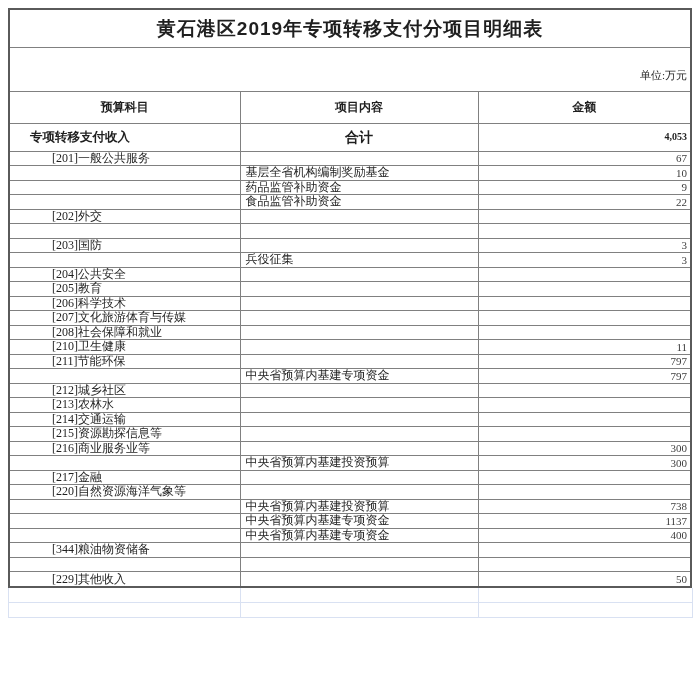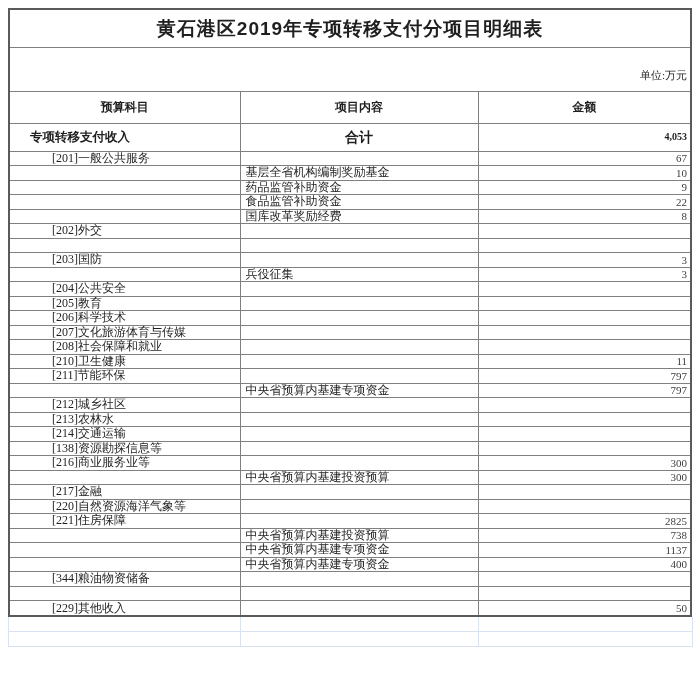--- a/index.html
+++ b/index.html
@@ -104,25 +104,20 @@
     <td class="subj"></td>
     <td class="cont">药品监管补助资金</td>
     <td class="amt">9</td>
   </tr>
             <tr class="body-row">
     <td class="subj"></td>
     <td class="cont">食品监管补助资金</td>
     <td class="amt">22</td>
   </tr>
             <tr class="body-row">
-    <td class="subj"></td>
-    <td class="cont">国库改革奖励经费</td>
-    <td class="amt">8</td>
-  </tr>
-            <tr class="body-row">
     <td class="subj lvl2">[202]外交</td>
     <td class="cont"></td>
     <td class="amt"></td>
   </tr>
             <tr class="body-row">
     <td class="subj"></td>
     <td class="cont"></td>
     <td class="amt"></td>
   </tr>
             <tr class="body-row">
@@ -184,21 +179,21 @@
     <td class="subj lvl2">[213]农林水</td>
     <td class="cont"></td>
     <td class="amt"></td>
   </tr>
             <tr class="body-row">
     <td class="subj lvl2">[214]交通运输</td>
     <td class="cont"></td>
     <td class="amt"></td>
   </tr>
             <tr class="body-row">
-    <td class="subj lvl2">[138]资源勘探信息等</td>
+    <td class="subj lvl2">[215]资源勘探信息等</td>
     <td class="cont"></td>
     <td class="amt"></td>
   </tr>
             <tr class="body-row">
     <td class="subj lvl2">[216]商业服务业等</td>
     <td class="cont"></td>
     <td class="amt">300</td>
   </tr>
             <tr class="body-row">
     <td class="subj"></td>
@@ -207,25 +202,20 @@
   </tr>
             <tr class="body-row">
     <td class="subj lvl2">[217]金融</td>
     <td class="cont"></td>
     <td class="amt"></td>
   </tr>
             <tr class="body-row">
     <td class="subj lvl2">[220]自然资源海洋气象等</td>
     <td class="cont"></td>
     <td class="amt"></td>
-  </tr>
-            <tr class="body-row">
-    <td class="subj lvl2">[221]住房保障</td>
-    <td class="cont"></td>
-    <td class="amt">2825</td>
   </tr>
             <tr class="body-row">
     <td class="subj"></td>
     <td class="cont">中央省预算内基建投资预算</td>
     <td class="amt">738</td>
   </tr>
             <tr class="body-row">
     <td class="subj"></td>
     <td class="cont">中央省预算内基建专项资金</td>
     <td class="amt">1137</td>

